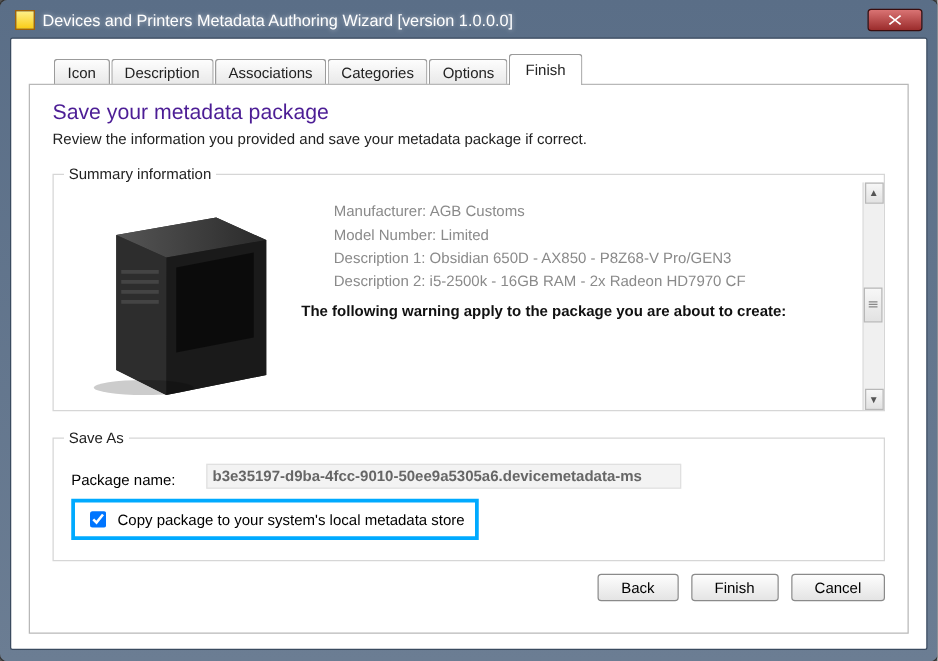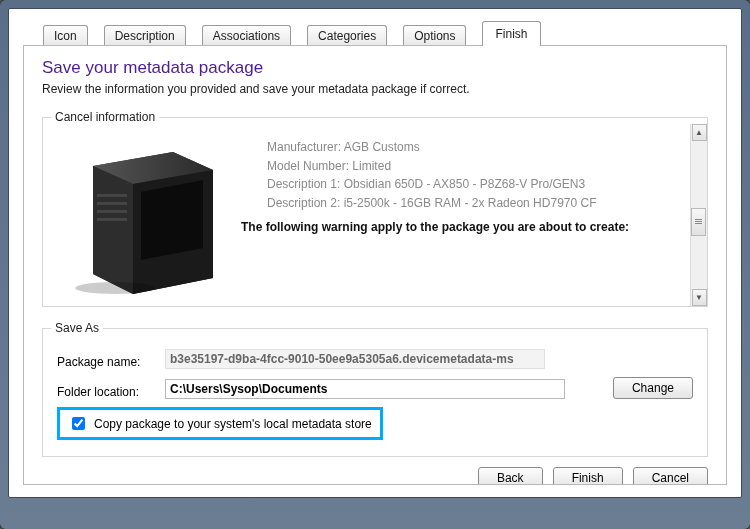--- a/index.html
+++ b/index.html
@@ -51,21 +51,21 @@
     height: 490px;
     border: 1px solid #3a4a5f;
     border-radius: 2px;
     padding: 10px 14px 12px 14px;
     display: flex;
     flex-direction: column;
   }
   .tabs {
     display: flex;
     align-items: flex-end;
-    gap: 16px;
+    gap: 1px;
     margin-top: 2px;
     padding-left: 20px;
   }
   .tab {
     border: 1px solid #9b9b9b;
     border-bottom: none;
     background: linear-gradient(to bottom,#fdfdfd,#e8e8e8);
     padding: 3px 10px;
     font-size: 12px;
     border-radius: 3px 3px 0 0;
@@ -169,37 +169,47 @@
     display:flex;
     justify-content:flex-end;
     gap:10px;
     padding-top: 10px;
   }
 </style>
 </head>
 <body>
 
 <div class="window">
+  <div class="titlebar">
+    <div class="title-icon"></div>
+    <span>Devices and Printers Metadata Authoring Wizard [version 1.0.0.0]</span>
+    <span class="title-spacer"></span>
+    <div class="close-btn">
+      <svg width="10" height="8" viewBox="0 0 10 8">
+          <path d="M1 0 L5 3.2 L9 0 L10 1 L6 4 L10 7 L9 8 L5 4.8 L1 8 L0 7 L4 4 L0 1 Z" fill="#fff"></path>
+        </svg>
+    </div>
+  </div>
 
   <div class="client">
     <div class="tabs">
       <div class="tab">Icon</div>
       <div class="tab">Description</div>
       <div class="tab">Associations</div>
       <div class="tab">Categories</div>
       <div class="tab">Options</div>
       <div class="tab active">Finish</div>
     </div>
 
     <div class="tab-content">
       <h2 class="section-title">Save your metadata package</h2>
       <div class="subtitle">Review the information you provided and save your metadata package if correct.</div>
 
       <fieldset>
-        <legend>Cancel information</legend>
+        <legend>Summary information</legend>
         <div class="summary-body">
           <div class="device-img">
             <svg viewBox="0 0 160 160" width="160" height="160">
               <defs>
                 <linearGradient id="pcg" x1="0" y1="0" x2="1" y2="1">
                   <stop offset="0" stop-color="#3a3a3a"></stop>
                     <stop offset="1" stop-color="#0e0e0e"></stop>
                 </linearGradient>
                 <linearGradient id="top" x1="0" y1="0" x2="1" y2="0">
                   <stop offset="0" stop-color="#555"></stop>
@@ -239,26 +249,20 @@
         </div>
       </fieldset>
 
       <fieldset>
         <legend>Save As</legend>
         <div class="saveas-body">
           <div class="form-row">
             <label>Package name:</label>
             <input type="text" readonly="" class="text-input pkg-name" value="b3e35197-d9ba-4fcc-9010-50ee9a5305a6.devicemetadata-ms" style="">
           </div>
-          <div class="form-row">
-            <label>Folder location:</label>
-            <input type="text" class="text-input folder" value="C:\Users\Sysop\Documents" style="">
-            <span style="flex:1"></span>
-            <button class="change-btn">Change</button>
-          </div>
           <div class="checkbox-row">
             <input type="checkbox" class="checkbox" checked="" style="">
             <span>Copy package to your system's local metadata store</span>
           </div>
         </div>
       </fieldset>
 
       <div class="footer">
         <button class="footer-btn">Back</button>
         <button class="footer-btn">Finish</button>

